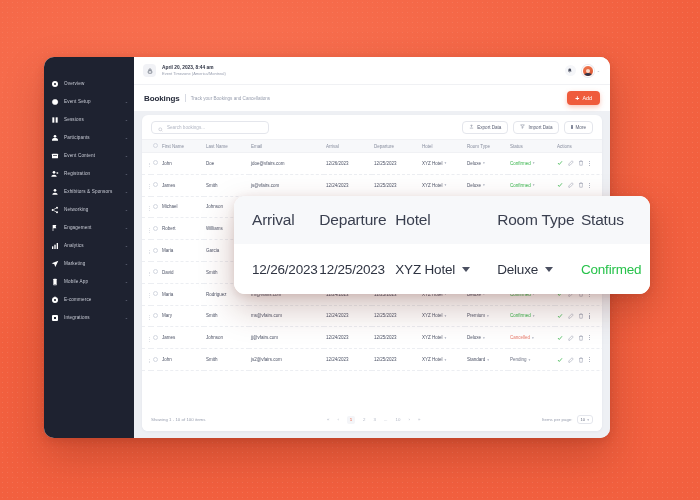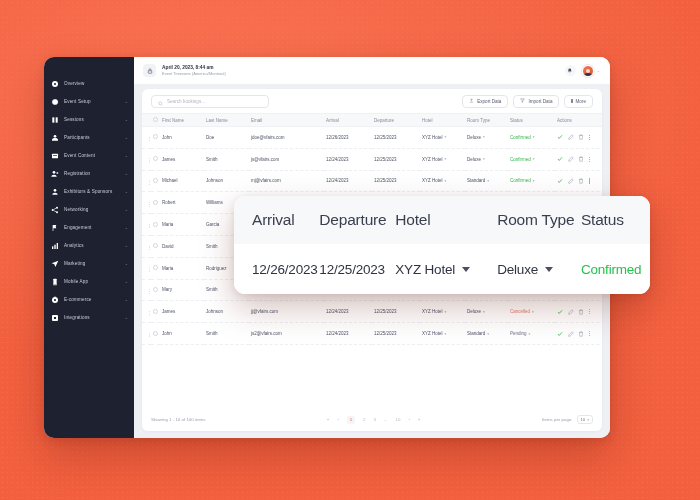--- a/index.html
+++ b/index.html
@@ -492,20 +492,30 @@
         <svg viewBox="0 0 24 24" fill="#4b5061">
           <path d="M12 2a6 6 0 0 0-6 6v4l-2 3h16l-2-3V8a6 6 0 0 0-6-6zM10 19a2 2 0 0 0 4 0"></path>
         </svg>
       </div>
       <div class="ava-wrap">
         <div class="ava"></div>
         <span class="ava-car">⌄</span>
       </div>
     </div>
 
+    <div class="pagehead">
+      <div class="ph-title">Bookings</div>
+      <div class="ph-div"></div>
+      <div class="ph-sub">Track your Bookings and Cancellations</div>
+      <div class="ph-spacer"></div>
+      <button class="add-btn">
+        <span class="add-plus">+</span>
+        <span>Add</span>
+      </button>
+    </div>
 
     <div class="content">
       <div class="card">
 
         <div class="toolbar">
           <div class="search">
             <span>
               <svg viewBox="0 0 24 24" fill="none" stroke="#b2b7c4" stroke-width="2.6">
                 <circle cx="11" cy="11" r="7"></circle>
                   <path d="M16.5 16.5L21 21"></path>

